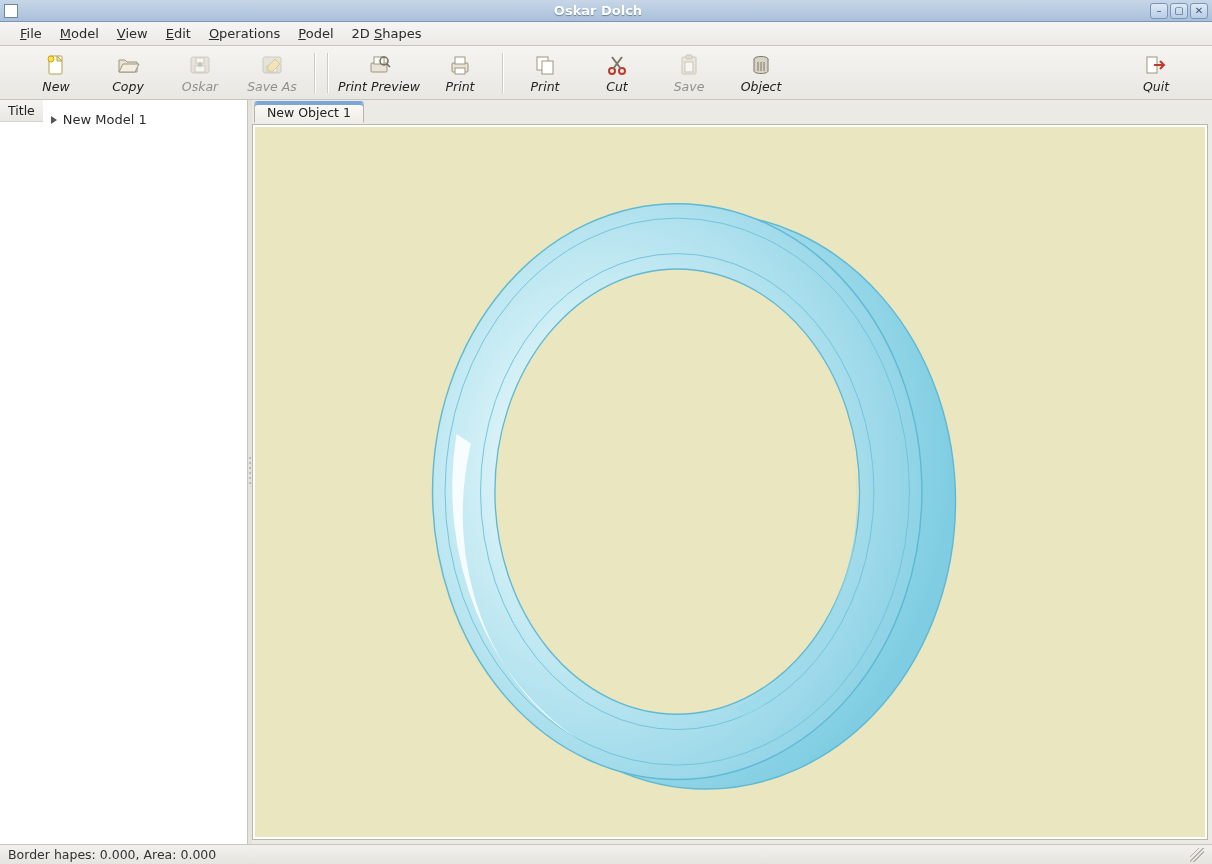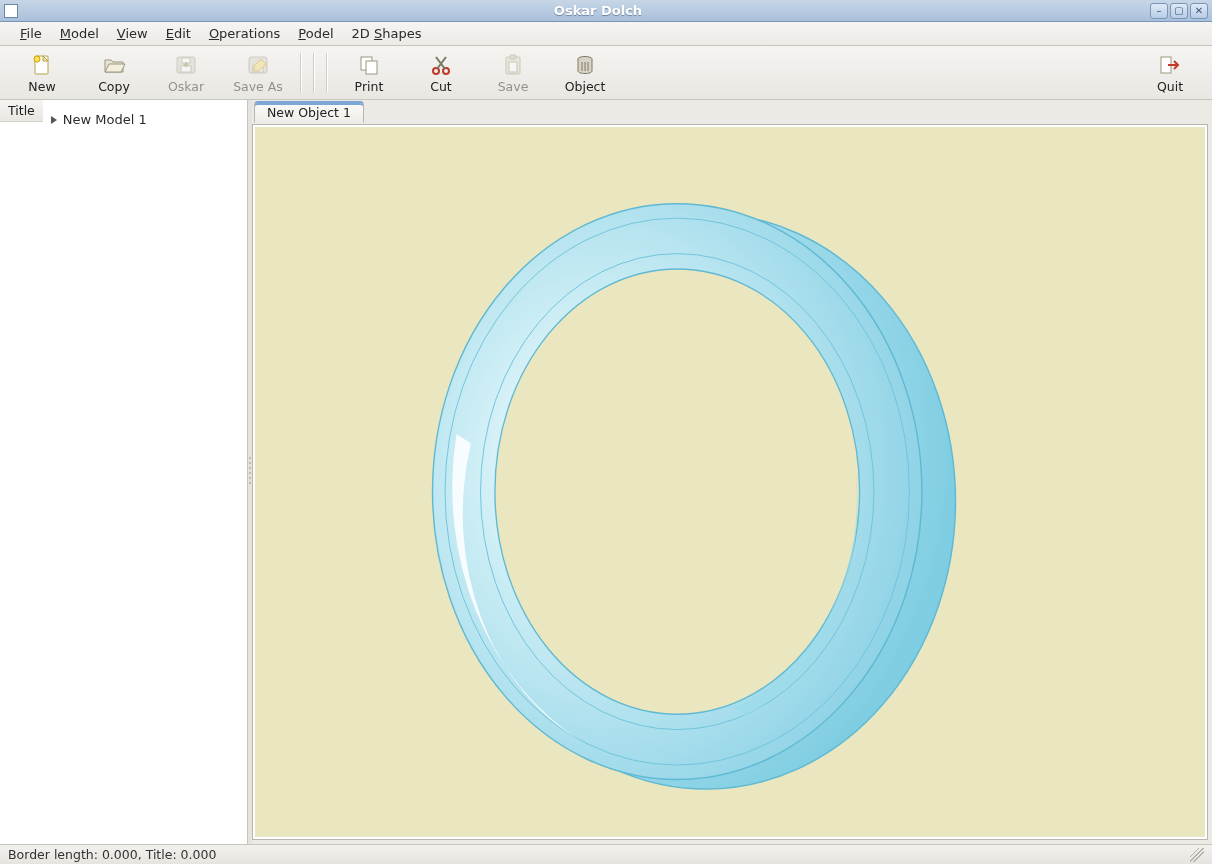--- a/index.html
+++ b/index.html
@@ -8,21 +8,21 @@
   .titlebar { height: 22px; background: linear-gradient(#c7d6e7, #a9c0db); border-bottom: 1px solid #7a95b5; display: flex; align-items: center; padding: 0 4px; position: relative; }
   .titlebar .win-icon { width: 14px; height: 14px; background: #fff; border: 1px solid #6b87a8; margin-right: 6px; }
   .titlebar .title { position: absolute; left: 0; right: 16px; text-align: center; font-weight: bold; color: #fff; text-shadow: 0 1px 1px rgba(60,80,110,.6); pointer-events: none; }
   .win-controls { margin-left: auto; display: flex; gap: 2px; }
   .win-btn { width: 18px; height: 16px; background: linear-gradient(#dfe9f5,#b7cde6); border: 1px solid #7a95b5; border-radius: 3px; display: flex; align-items: center; justify-content: center; font-size: 10px; color: #3b5572; cursor: pointer; }
   
   .menubar { height: 24px; background: linear-gradient(#f6f5f3,#eceae6); border-bottom: 1px solid #c8c5bf; display: flex; align-items: center; padding: 0 12px; gap: 2px; }
   .menu-item { padding: 2px 8px; cursor: pointer; border-radius: 3px; }
   .menu-item .ul { text-decoration: underline; }
   
-  .toolbar { height: 54px; background: linear-gradient(#f5f4f1,#e9e7e2); border-bottom: 1px solid #c8c5bf; display: flex; align-items: center; padding: 0 6px; }
+  .toolbar { height: 54px; background: linear-gradient(#f5f4f1,#e9e7e2); border-bottom: 1px solid #c8c5bf; display: flex; align-items: center; padding: 0 20px; font-style: italic; }
   .tool-group { display: flex; align-items: center; }
   .tool-sep { width: 1px; height: 40px; background: #cfccc6; margin: 0 6px; box-shadow: 1px 0 0 #fff; }
   .tool-btn { width: 72px; display: flex; flex-direction: column; align-items: center; justify-content: center; gap: 2px; padding: 3px 2px 2px; border-radius: 3px; cursor: pointer; }
   .tool-btn.wide { width: 90px; }
   .tool-btn.disabled { opacity: 0.45; cursor: default; }
   .tool-btn .icon { width: 24px; height: 24px; display: flex; align-items: center; justify-content: center; }
   .tool-btn .lbl { font-size: 12.5px; color: #222; }
   .tool-spacer { flex: 1; }
   
   .body-area { display: flex; height: calc(864px - 22px - 24px - 54px - 20px); }
@@ -107,20 +107,43 @@
             <rect x="3" y="4" width="18" height="16" rx="2" fill="#d7d3c7" stroke="#a39e8d"></rect>
             <rect x="7" y="13" width="10" height="6" fill="#fff" stroke="#a39e8d"></rect>
             <path d="M15 6l5 5-7 7H8v-5z" fill="#f5d97a" stroke="#b89a2e"></path>
           </svg>
         </span>
       <span class="lbl">Save As</span>
     </div>
   </div>
   <div class="tool-sep"></div>
   <div class="tool-sep"></div>
+  <div class="tool-group">
+    <div class="tool-btn wide">
+      <span class="icon">
+          <svg width="24" height="24">
+            <rect x="4" y="10" width="16" height="9" rx="1" fill="#e8e3d5" stroke="#9c967f"></rect>
+            <rect x="7" y="4" width="10" height="7" fill="#fff" stroke="#9c967f"></rect>
+            <circle cx="17" cy="8" r="4" fill="none" stroke="#6f6a58" stroke-width="1.5"></circle>
+            <line x1="20" y1="11" x2="23" y2="14" stroke="#6f6a58" stroke-width="1.5"></line>
+          </svg>
+        </span>
+      <span class="lbl">Print Preview</span>
+    </div>
+    <div class="tool-btn">
+      <span class="icon">
+          <svg width="24" height="24">
+            <rect x="4" y="10" width="16" height="9" rx="1" fill="#e8e3d5" stroke="#9c967f"></rect>
+            <rect x="7" y="4" width="10" height="7" fill="#fff" stroke="#9c967f"></rect>
+            <rect x="7" y="15" width="10" height="6" fill="#fff" stroke="#9c967f"></rect>
+          </svg>
+        </span>
+      <span class="lbl">Print</span>
+    </div>
+  </div>
   <div class="tool-sep"></div>
   <div class="tool-group">
     <div class="tool-btn">
       <span class="icon">
           <svg width="24" height="24">
             <rect x="4" y="4" width="11" height="13" fill="#fff" stroke="#9c967f"></rect>
             <rect x="9" y="8" width="11" height="13" fill="#fff" stroke="#9c967f"></rect>
           </svg>
         </span>
       <span class="lbl">Print</span>
@@ -217,15 +240,15 @@
 
             <path d="M 60 225 A 190 232 0 0 0 185 -30 A 200 244 0 0 1 70 235 Z" fill="#9bdbeb" opacity="0.6"></path>
           </g>
         </svg>
       </div>
     </div>
   </div>
 </div>
 
 <div class="statusbar">
-  <span>Border length: 0.000, Title: 0.000</span>
+  <span>Border hapes: 0.000, Area: 0.000</span>
   <div class="resize-grip"></div>
 </div>
 
 </body></html>

